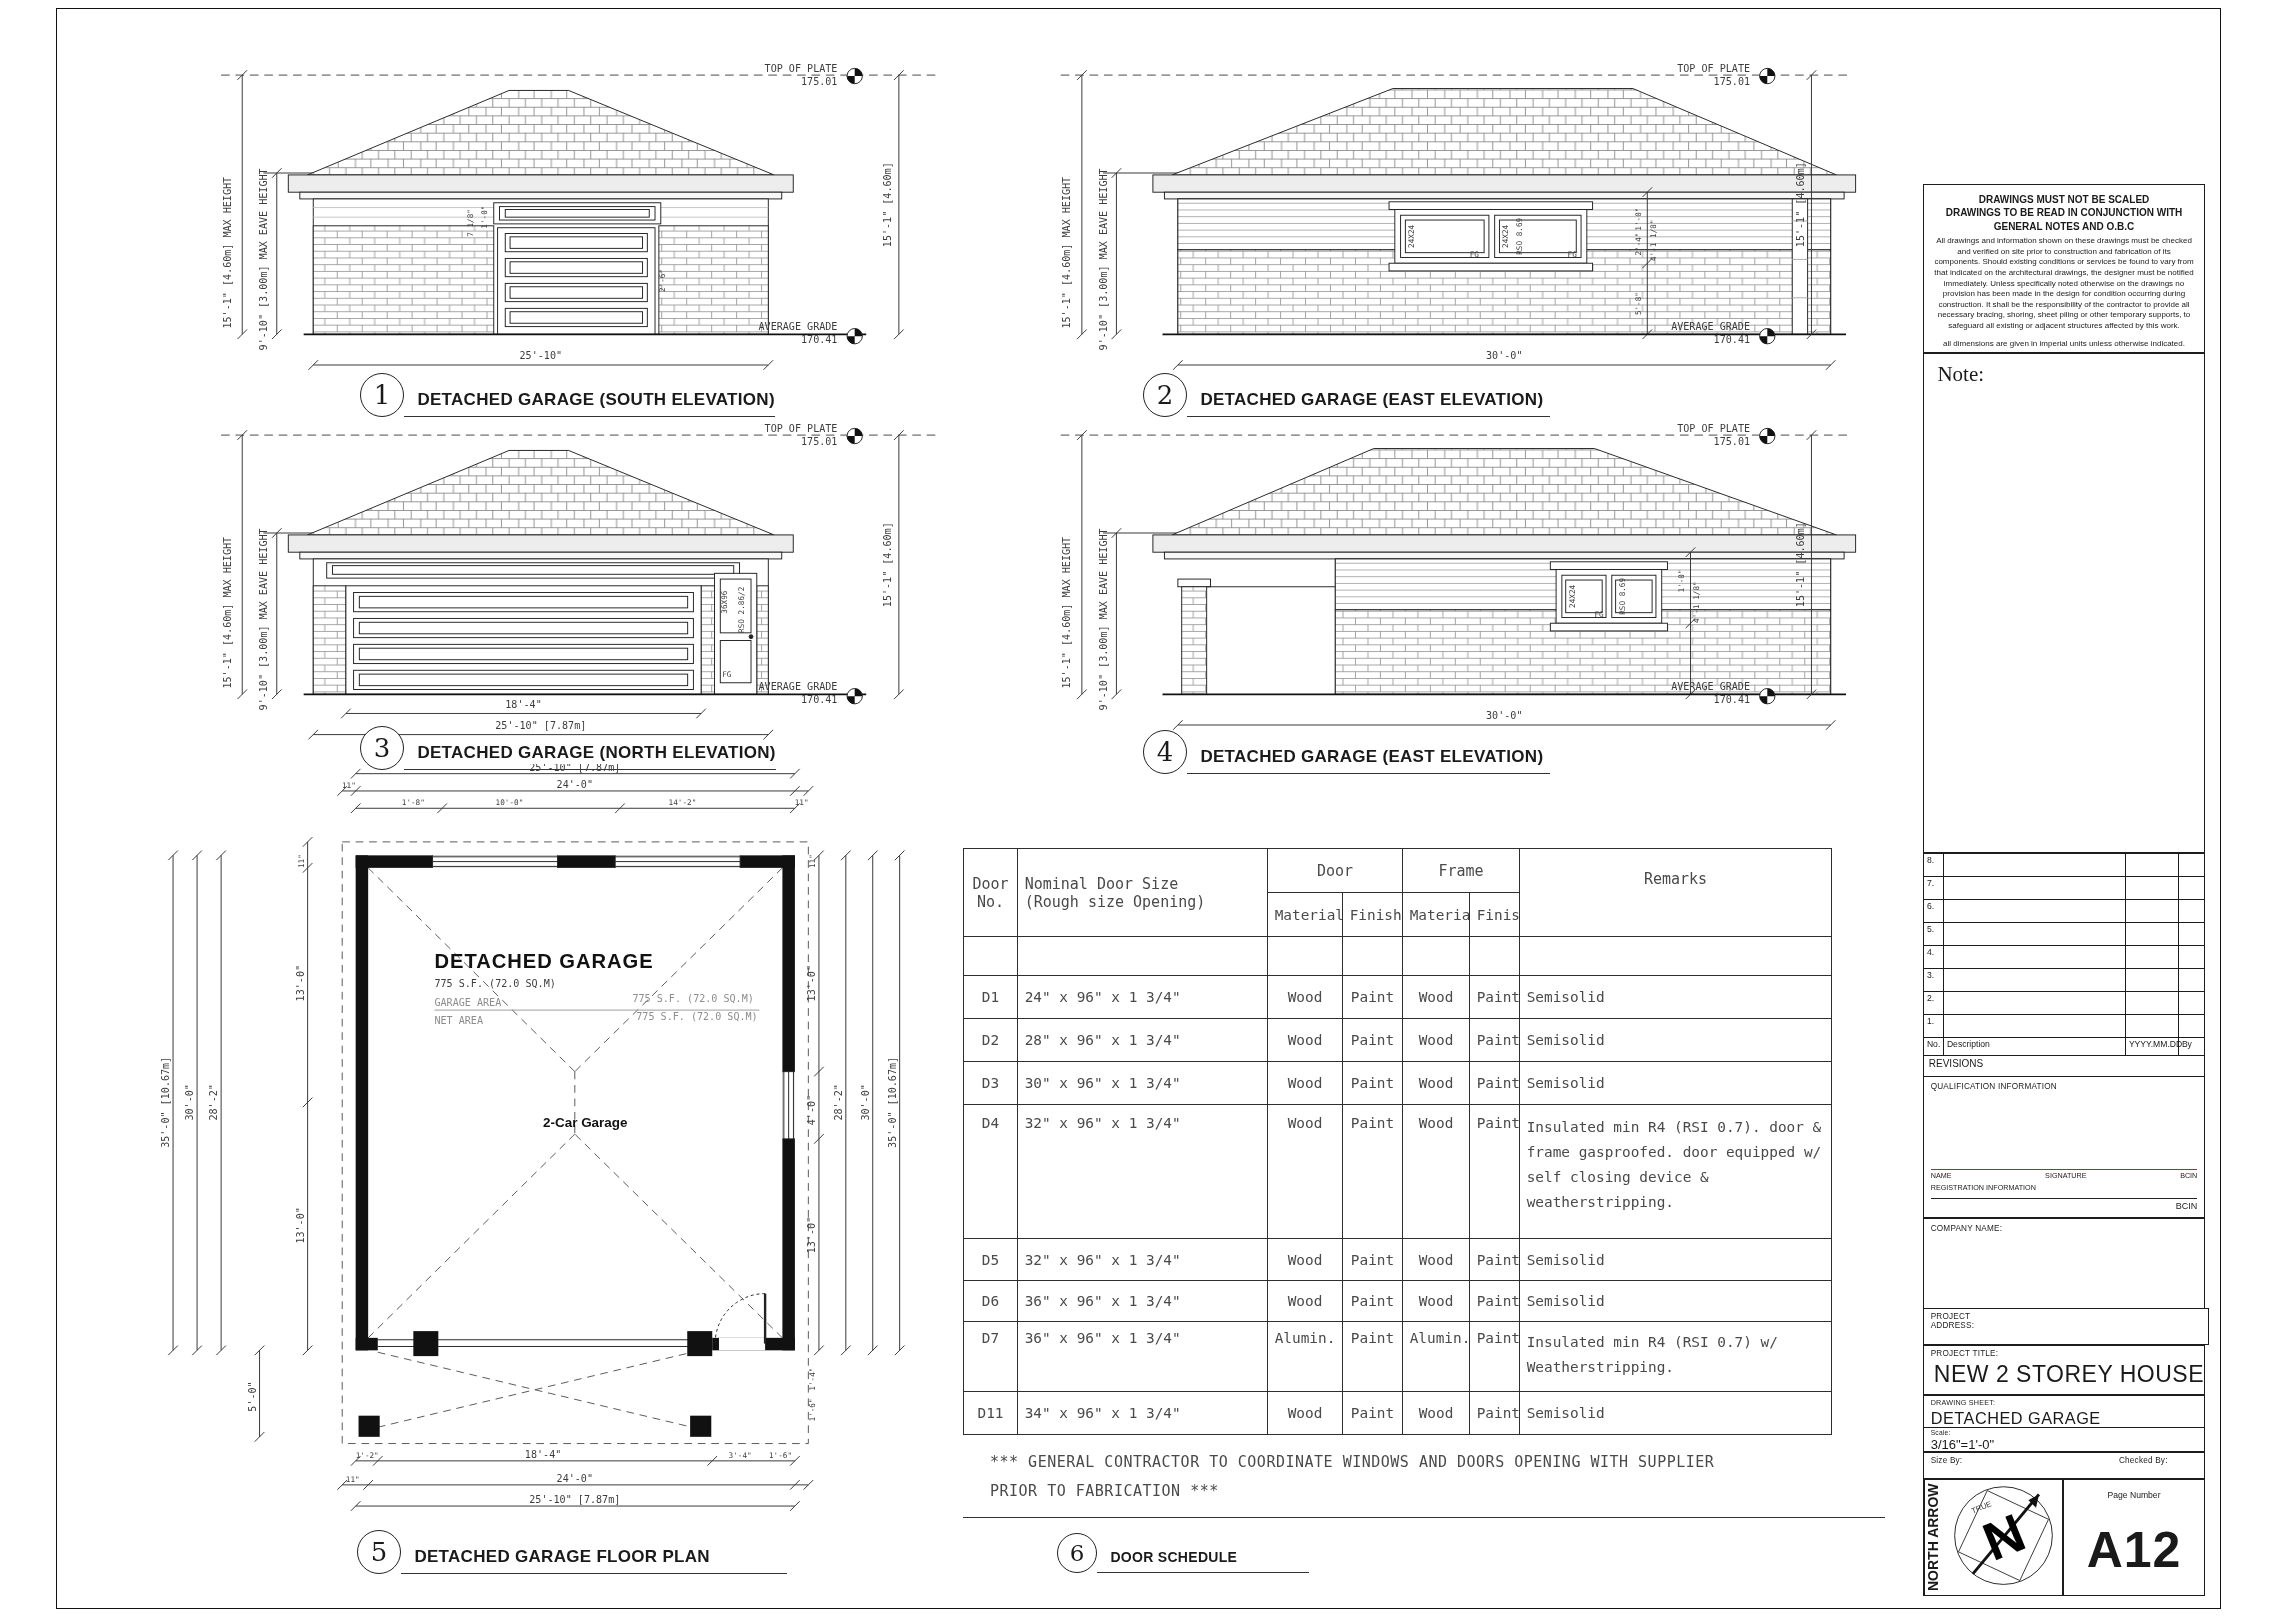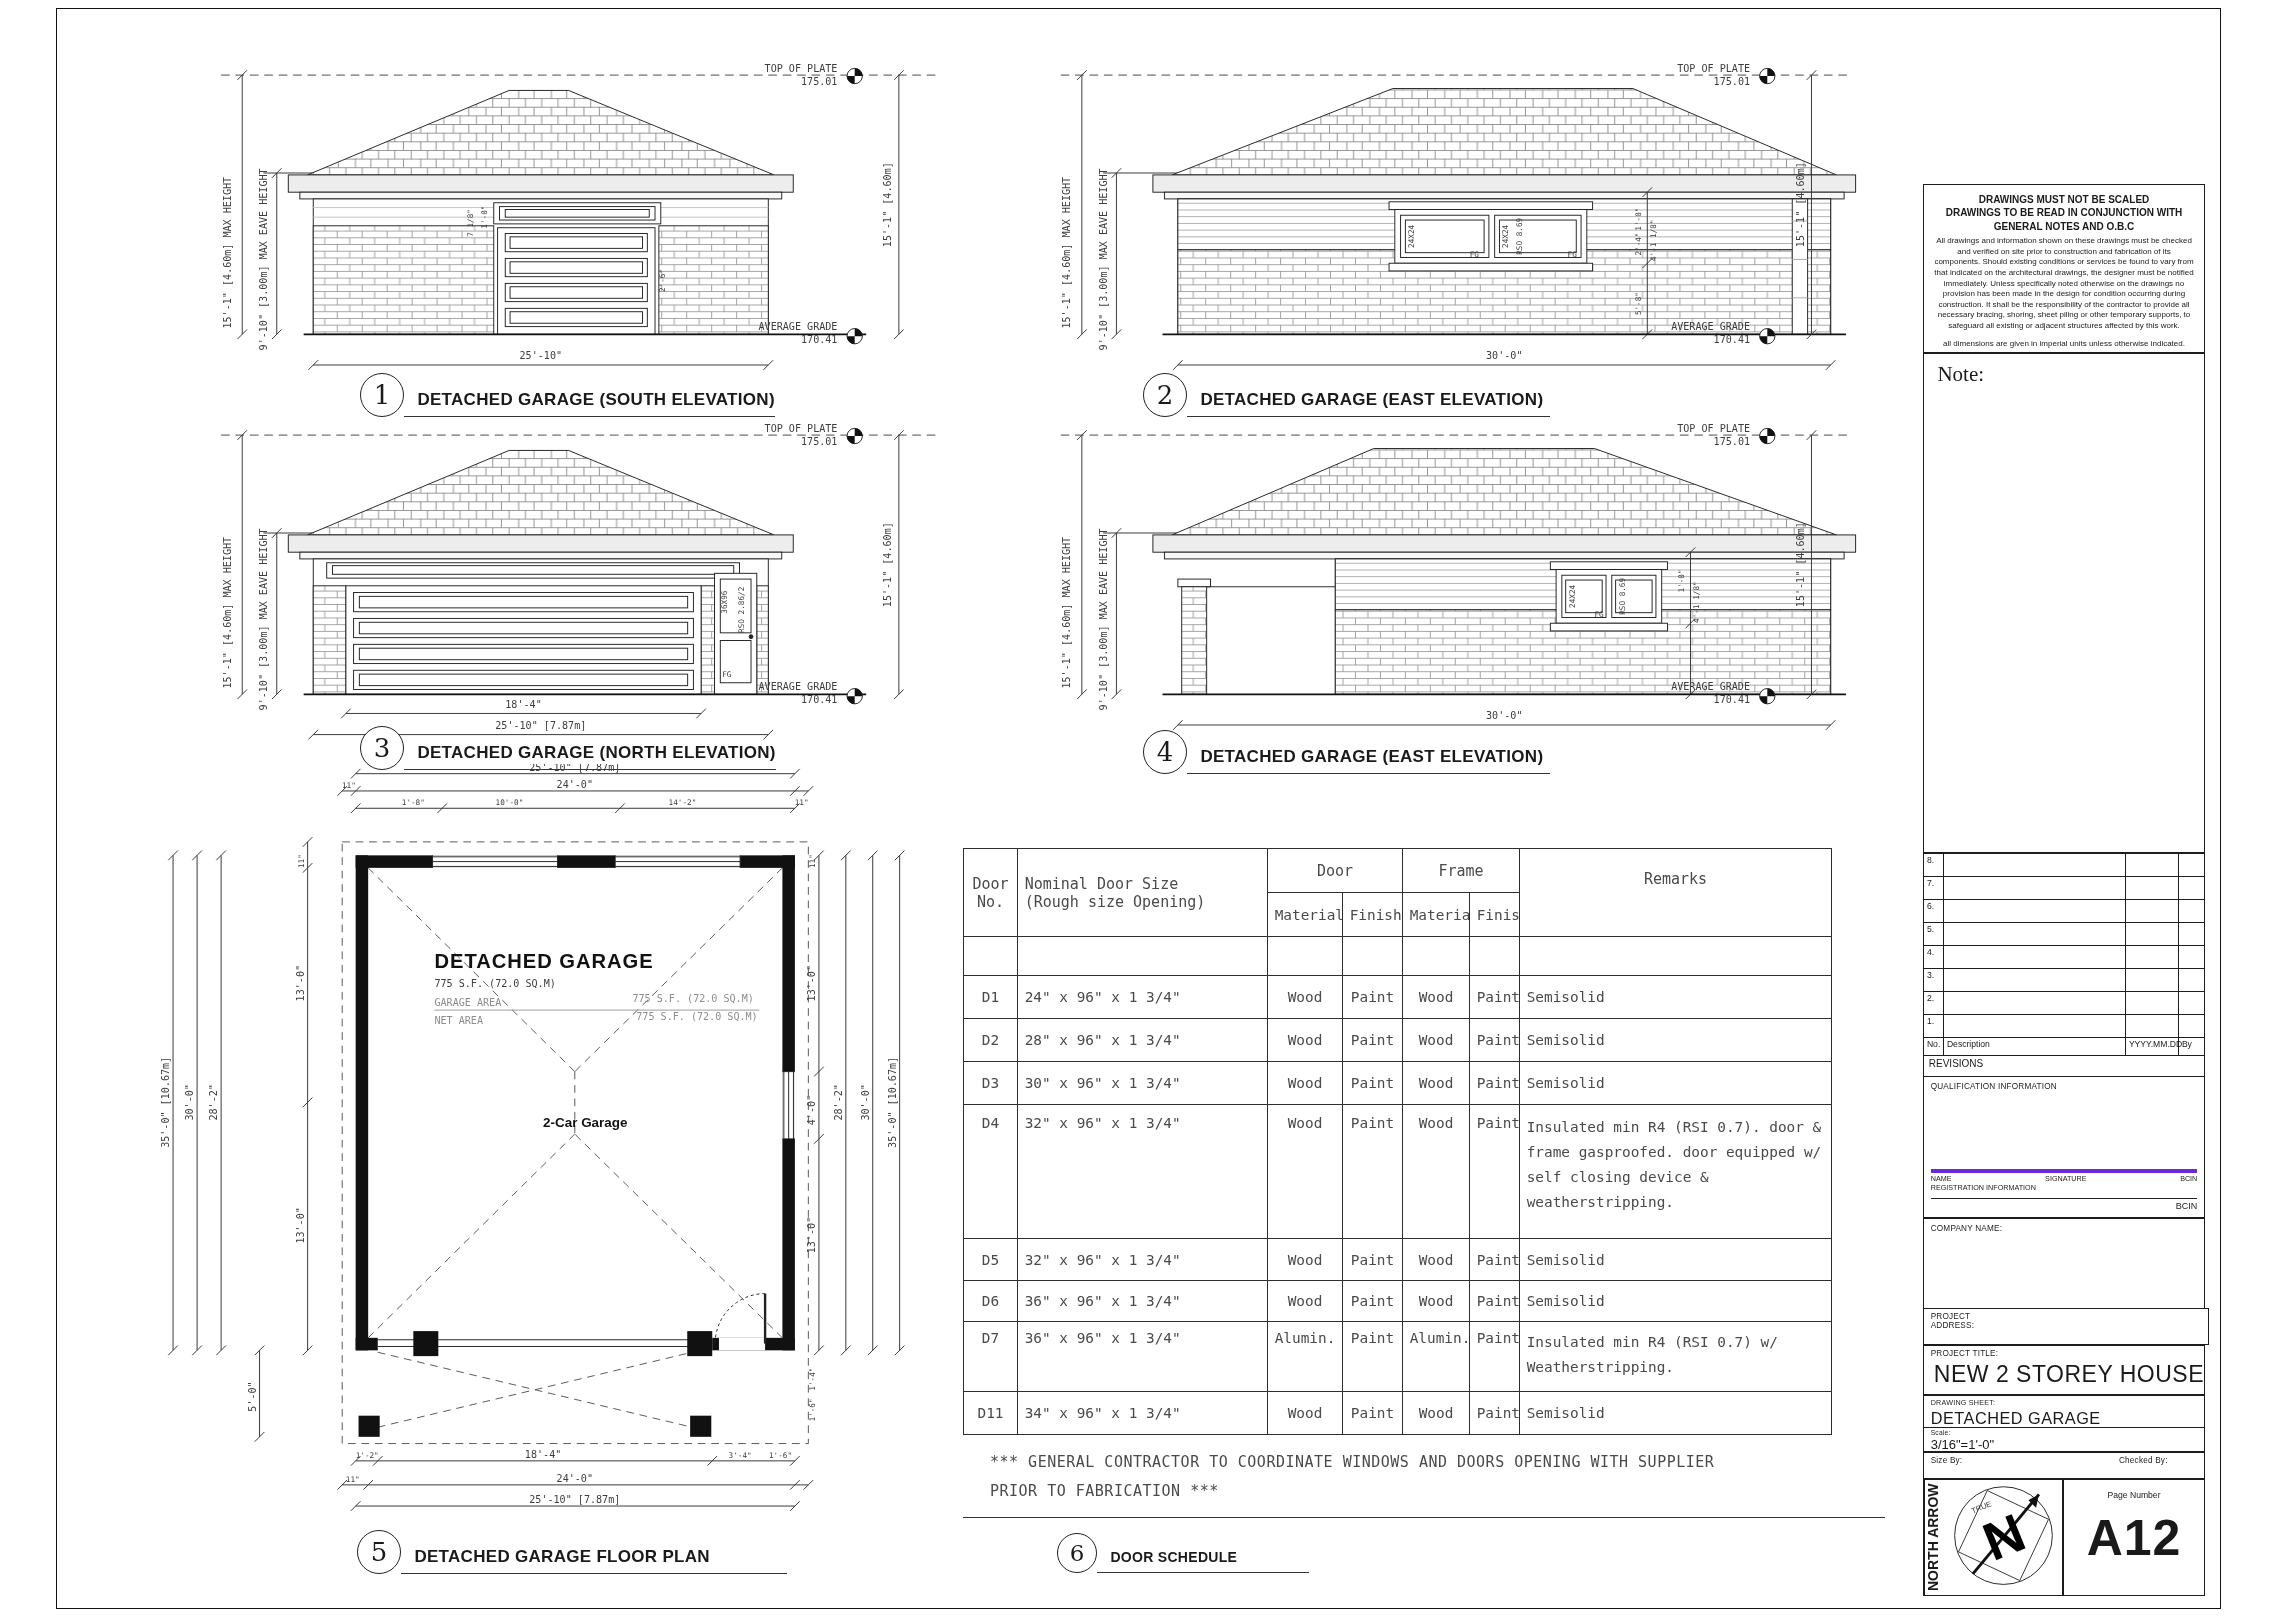--- a/index.html
+++ b/index.html
@@ -649,21 +649,21 @@
     <div class="rrow" style="height:17.3px">
         <div style="width:20px">No.</div>
         <div style="width:182px">Description</div>
         <div style="width:53px">YYYY.MM.DD</div>
         <div style="flex:1">By</div>
       </div>
     <div style="height:20px;font-size:10px;padding:2.9px 4.8px">REVISIONS</div>
   </div>
   <div class="abs b" style="left:0;top:1059px;width:282px;height:142px">
     <div class="lbl" style="padding:4.8px 6.7px">QUALIFICATION INFORMATION</div>
-    <div style="position:absolute;left:6.7px;right:6.7px;top:92px;border-top:4px solid #6d28d9;display:flex;justify-content:space-between;font-size:7.2px;padding-top:1px">
+    <div style="position:absolute;left:6.7px;right:6.7px;top:92px;border-top:1px solid #6d28d9;display:flex;justify-content:space-between;font-size:7.2px;padding-top:1px">
       <span>NAME</span>
       <span>SIGNATURE</span>
       <span>BCIN</span>
     </div>
     <div style="position:absolute;left:6.7px;top:106px;font-size:7.2px">REGISTRATION INFORMATION</div>
     <div style="position:absolute;left:6.7px;right:6.7px;top:121px;border-top:1px solid #222;text-align:right;font-size:9px;padding-top:1.9px">BCIN</div>
   </div>
   <div class="abs b" style="left:0;top:1201px;width:282px;height:106px">
     <div class="lbl" style="padding:4.8px 6.7px">COMPANY NAME:</div>
   </div>
@@ -693,16 +693,16 @@
       <circle cx="62" cy="57" r="51" fill="none" stroke="#222"></circle>
       <polygon points="109,40 45,10 15,74 79,104" fill="none" stroke="#333"></polygon>
       <line x1="30" y1="97" x2="99" y2="14" stroke="#111" stroke-width="3"></line>
       <polygon points="99,14 88,20 96,28" fill="#111"></polygon>
       <text x="62" y="78" text-anchor="middle" transform="rotate(-22 62 57)" style="font:bold 56px 'Liberation Sans',sans-serif;fill:#000">N</text>
       <text x="40" y="30" text-anchor="middle" transform="rotate(-22 40 30)" style="font-size:8px;fill:#333;font-family:'Liberation Sans',sans-serif">TRUE</text>
     </svg>
   </div>
   <div class="abs b" style="left:140px;top:1462px;width:142px;height:117px;text-align:center">
     <div style="font-size:8.6px;margin-top:9.6px">Page Number</div>
-    <div style="font-size:50px;font-weight:600;margin-top:9px;letter-spacing:1px">A12</div>
+    <div style="font-size:50px;font-weight:600;margin-top:21px;letter-spacing:1px">A12</div>
   </div>
 </div>
 
 
 </body></html>

